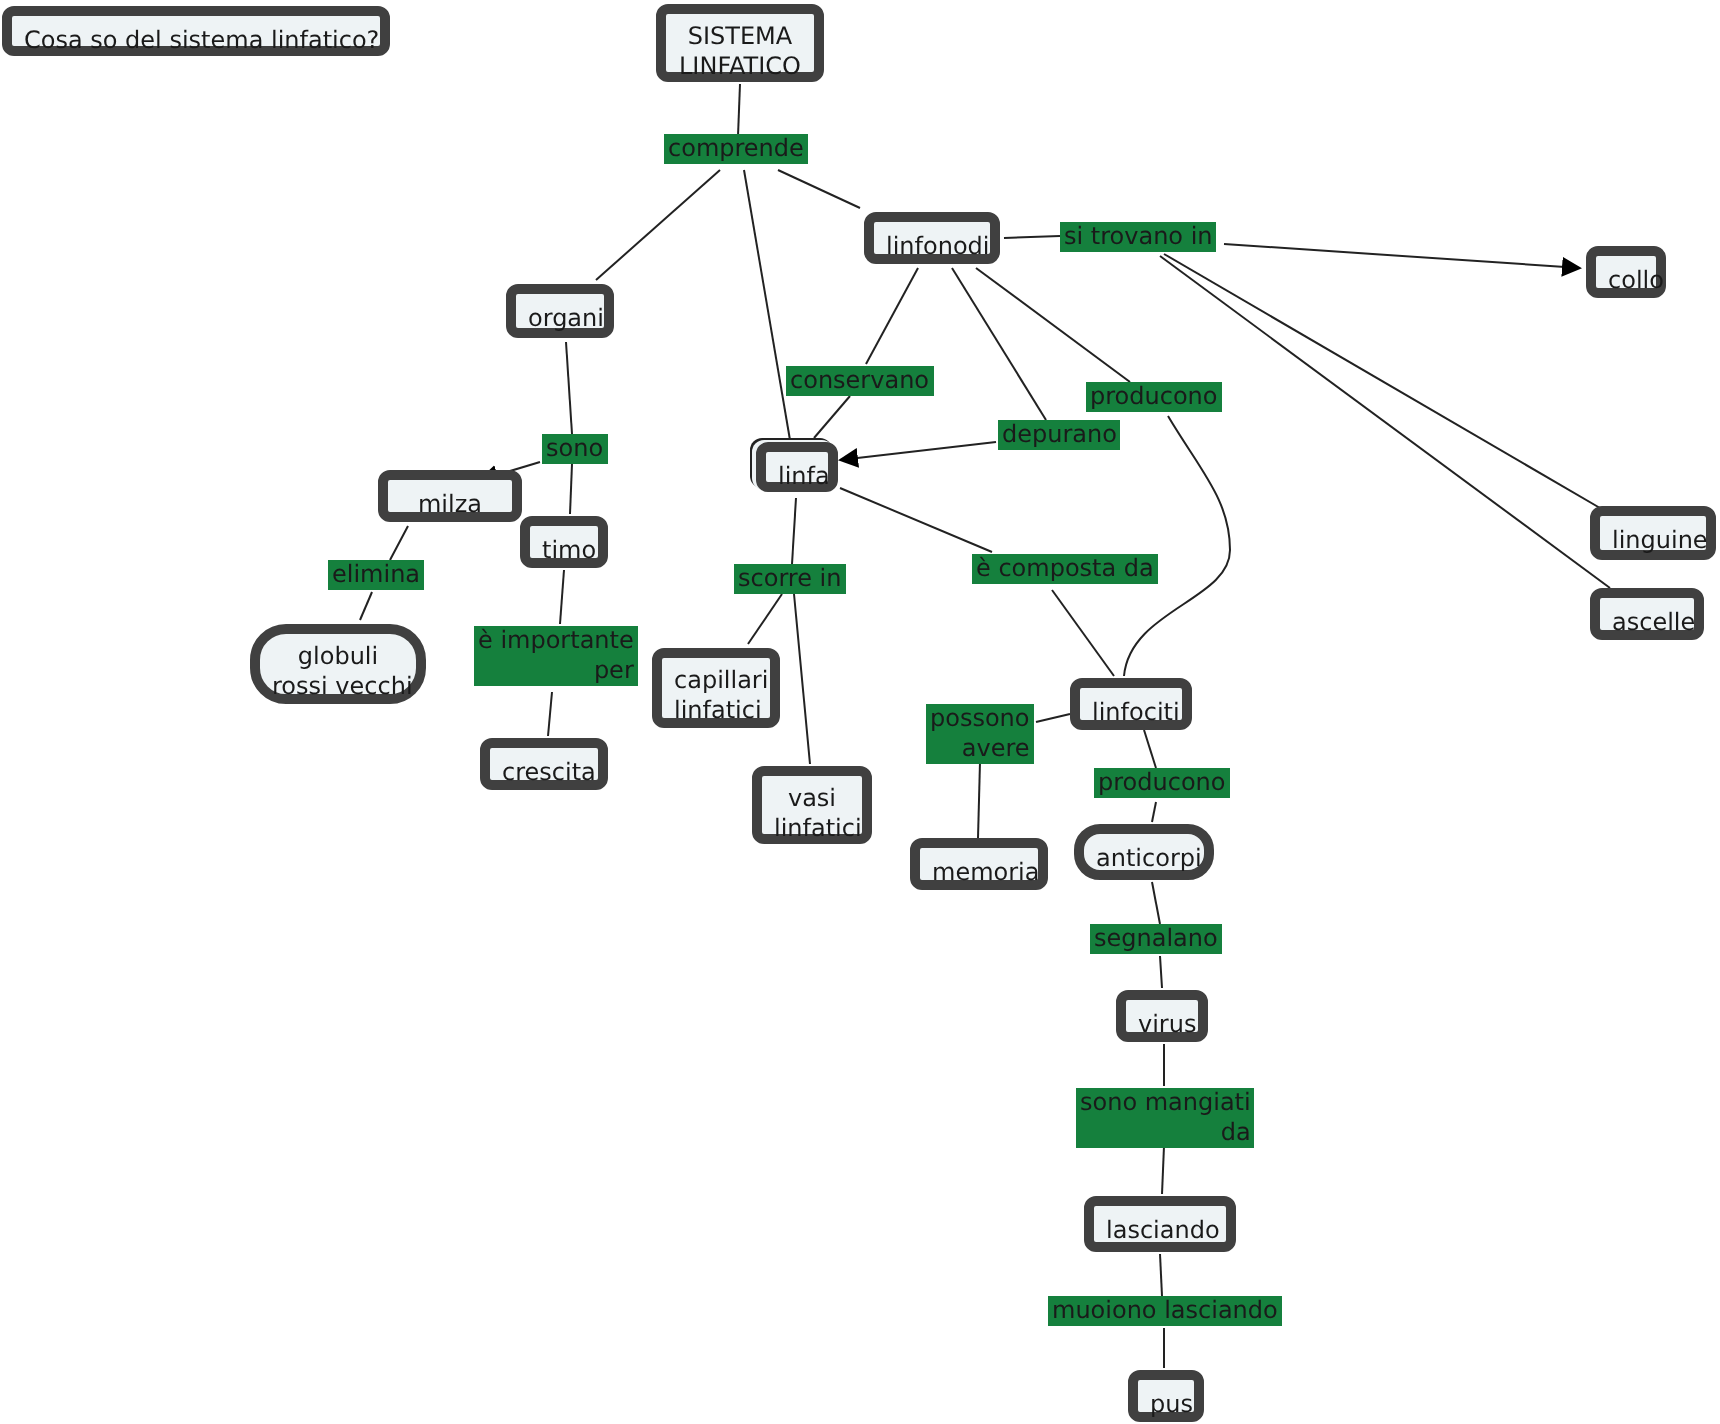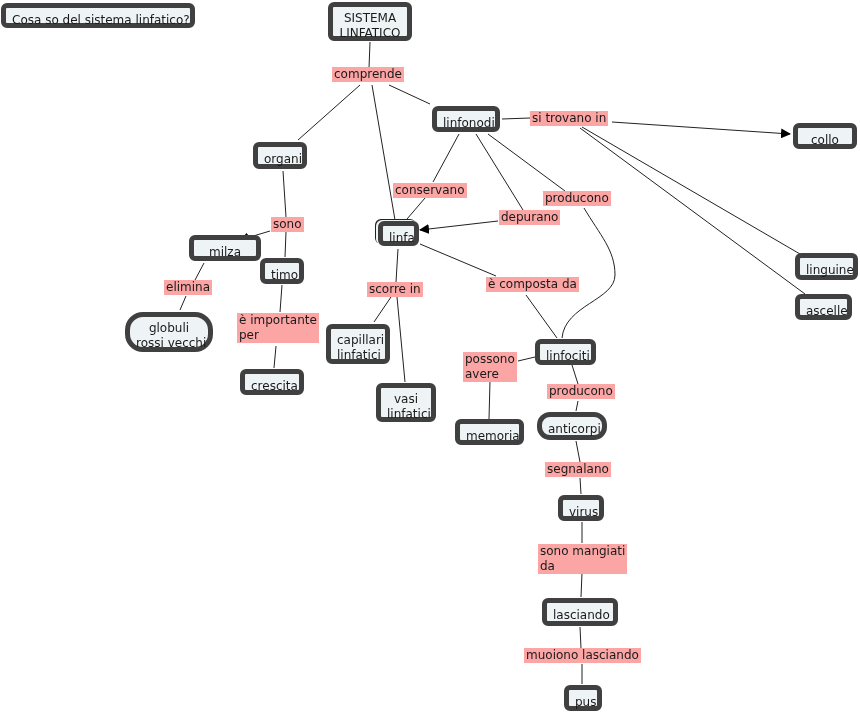--- a/index.html
+++ b/index.html
@@ -3,21 +3,21 @@
 <meta charset="utf-8">
 <style>
   html, body { margin: 0; padding: 0; background: #ffffff; }
   body { width: 860px; height: 712px; position: relative; overflow: hidden;
          font-family: "DejaVu Sans", sans-serif; font-size: 12px; color: #1a1a1a; }
   svg#links { position: absolute; left: 0; top: 0; }
   .node { position: absolute; background: #eef3f5; border: 5px solid #404040;
           border-radius: 6px; text-align: center; line-height: 15px;
           padding: 5px 6px; box-sizing: border-box; white-space: nowrap; }
   .node.double { box-shadow: -2px -1px 0 0 #eef3f5, -3px -2px 0 0 #222; }
-  .label { position: absolute; background: #fca5a5; text-align: left;
+  .label { position: absolute; background: #15803d; text-align: right;
            line-height: 15px; white-space: nowrap; padding: 0 2px; }
 </style>
 </head>
 <body>
 
 <svg id="links" width="860" height="712">
   <defs>
     <marker id="arrow" markerWidth="10" markerHeight="10" refX="9" refY="5" orient="auto" markerUnits="userSpaceOnUse">
       <path d="M0,0 L10,5 L0,10 z" fill="#000"></path>
     </marker>
@@ -60,21 +60,21 @@
     <line x1="580" y1="627" x2="581" y2="648"></line>
     <line x1="582" y1="664" x2="582" y2="684"></line>
   </g>
 </svg>
 
 <div class="node" style="left:1px;top:3px;width:194px;height:25px;">Cosa so del sistema linfatico?</div>
 <div class="node" style="left:328px;top:2px;width:84px;height:39px;white-space:pre;padding-top:4px;">SISTEMA
 LINFATICO</div>
 <div class="node" style="left:253px;top:142px;width:54px;height:27px;">organi</div>
 <div class="node" style="left:432px;top:106px;width:68px;height:26px;">linfonodi</div>
-<div class="node" style="left:793px;top:123px;width:64px;height:26px;">collo</div>
+<div class="node" style="left:793px;top:123px;width:40px;height:26px;">collo</div>
 <div class="node" style="left:795px;top:253px;width:63px;height:27px;">linguine</div>
 <div class="node" style="left:795px;top:294px;width:57px;height:26px;">ascelle</div>
 <div class="node" style="left:189px;top:235px;width:72px;height:26px;">milza</div>
 <div class="node" style="left:260px;top:258px;width:44px;height:26px;">timo</div>
 <div class="node" style="left:125px;top:312px;width:88px;height:40px;white-space:pre;padding-top:4px;border-radius:18px;">globuli
 rossi vecchi</div>
 <div class="node" style="left:240px;top:369px;width:64px;height:26px;">crescita</div>
 <div class="node double" style="left:378px;top:221px;width:41px;height:25px;">linfa</div>
 <div class="node" style="left:326px;top:324px;width:64px;height:40px;white-space:pre;padding-top:4px;">capillari
 linfatici</div>

